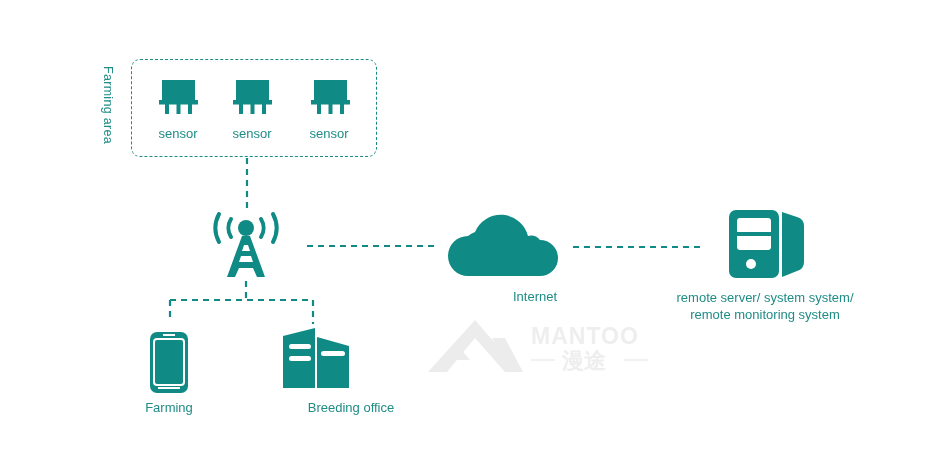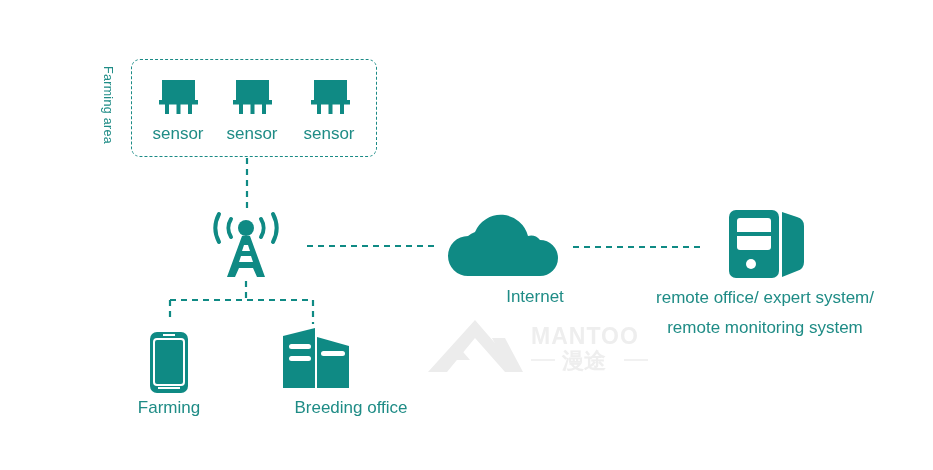--- a/index.html
+++ b/index.html
@@ -1,18 +1,18 @@
 <!DOCTYPE html>
 <html><head>
 <meta charset="utf-8">
 <style>
   html, body { margin:0; padding:0; background:#ffffff; }
   body { width:933px; height:470px; position:relative; overflow:hidden; font-family:"Liberation Sans", "DejaVu Sans", sans-serif; }
   .stage { position:absolute; left:0; top:0; width:933px; height:470px; }
-  .lbl { position:absolute; color:#1f8c86; font-size:17px; white-space:nowrap; text-align:center; transform:translateX(-50%); line-height:17px; }
+  .lbl { position:absolute; color:#1f8c86; font-size:13px; white-space:nowrap; text-align:center; transform:translateX(-50%); line-height:17px; }
   .vlabel { position:absolute; left:101px; top:66px; color:#1f8c86; font-size:12.5px; writing-mode:vertical-rl; letter-spacing:0.3px; }
   .farm-box { position:absolute; left:131px; top:59px; width:246px; height:98px; border:1.5px dashed #1a8a85; border-radius:9px; box-sizing:border-box; }
   .watermark-text { position:absolute; color:#eeeeee; font-weight:bold; }
 </style>
 </head>
 <body>
 
 <div class="stage">
 
   <svg width="933" height="470" style="position:absolute;left:0;top:0">
@@ -98,21 +98,21 @@
 
   <div class="farm-box"></div>
   <div class="vlabel">Farming area</div>
 
   <div class="lbl" style="left:178px;top:125px;">sensor</div>
   <div class="lbl" style="left:252px;top:125px;">sensor</div>
   <div class="lbl" style="left:329px;top:125px;">sensor</div>
 
   <div class="lbl" style="left:503px;top:288px;margin-left:32px;">Internet</div>
 
-  <div class="lbl" style="left:765px;top:289px;">remote office/  expert system/</div>
-  <div class="lbl" style="left:765px;top:306px;margin-top:13px;">remote monitoring system</div>
+  <div class="lbl" style="left:765px;top:289px;">remote server/  system system/</div>
+  <div class="lbl" style="left:765px;top:306px;">remote monitoring system</div>
 
   <div class="lbl" style="left:169px;top:399px;">Farming</div>
   <div class="lbl" style="left:316px;top:399px;margin-left:35px;">Breeding office</div>
 
   <div class="watermark-text" style="left:531px;top:323px;font-size:23px;letter-spacing:1px;">MANTOO</div>
   <div class="watermark-text" style="left:562px;top:346px;font-size:22px;">漫途</div>
 </div>
 
 </body></html>

